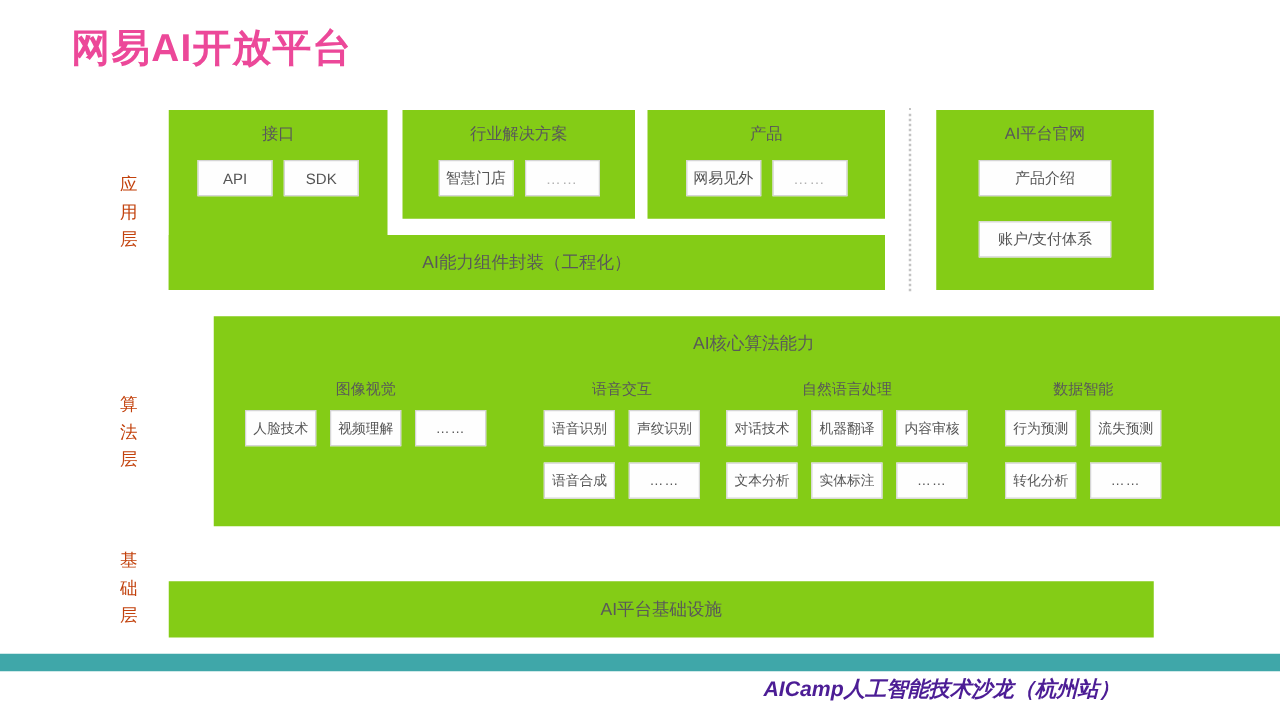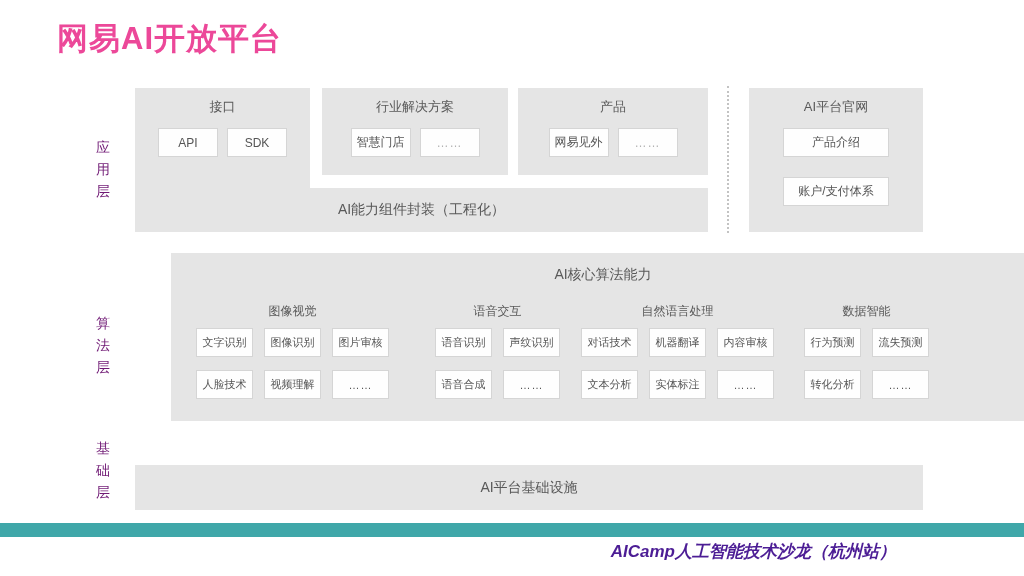--- a/index.html
+++ b/index.html
@@ -6,24 +6,24 @@
   .stage {
     position:relative; width:1024px; height:576px; background:#ffffff;
     font-family:"Liberation Sans", sans-serif; overflow:hidden;
   }
   .page-title {
     position:absolute; left:57px; top:18px;
     font-size:31px; font-weight:bold; color:#ec4899; letter-spacing:1px;
   }
   .layer-label {
     position:absolute; left:90px; width:26px;
-    font-size:14px; line-height:22px; color:#701a75;
+    font-size:14px; line-height:22px; color:#c2410c;
     text-align:center; word-break:break-all;
   }
-  .gray-box { position:absolute; background:#e5e5e5; }
+  .gray-box { position:absolute; background:#84cc16; }
   .box-title {
     position:absolute; top:10px; left:0; right:0;
     text-align:center; font-size:13px; color:#595959;
   }
   .items-row {
     position:absolute; top:40px; left:0; right:0;
     display:flex; justify-content:center; gap:9px;
   }
   .white-box {
     background:#fefefe; border:1px solid #d5d5d5; box-sizing:border-box;
@@ -116,25 +116,20 @@
       <div class="white-box wb-lg">账户/支付体系</div>
     </div>
   </div>
 
   <div class="gray-box" style="left:135px; top:253px; width:864px; height:168px;margin-left:36px;">
     <div class="algo-title">AI核心算法能力</div>
 
     <div class="algo-group" style="left:25px; width:193px;">
       <div class="algo-group-name">图像视觉</div>
       <div class="algo-row">
-        <div class="cell">文字识别</div>
-        <div class="cell">图像识别</div>
-        <div class="cell">图片审核</div>
-      </div>
-      <div class="algo-row">
         <div class="cell">人脸技术</div>
         <div class="cell">视频理解</div>
         <div class="cell muted">……</div>
       </div>
     </div>
 
     <div class="algo-group" style="left:264px; width:125px;">
       <div class="algo-group-name">语音交互</div>
       <div class="algo-row">
         <div class="cell">语音识别</div>

